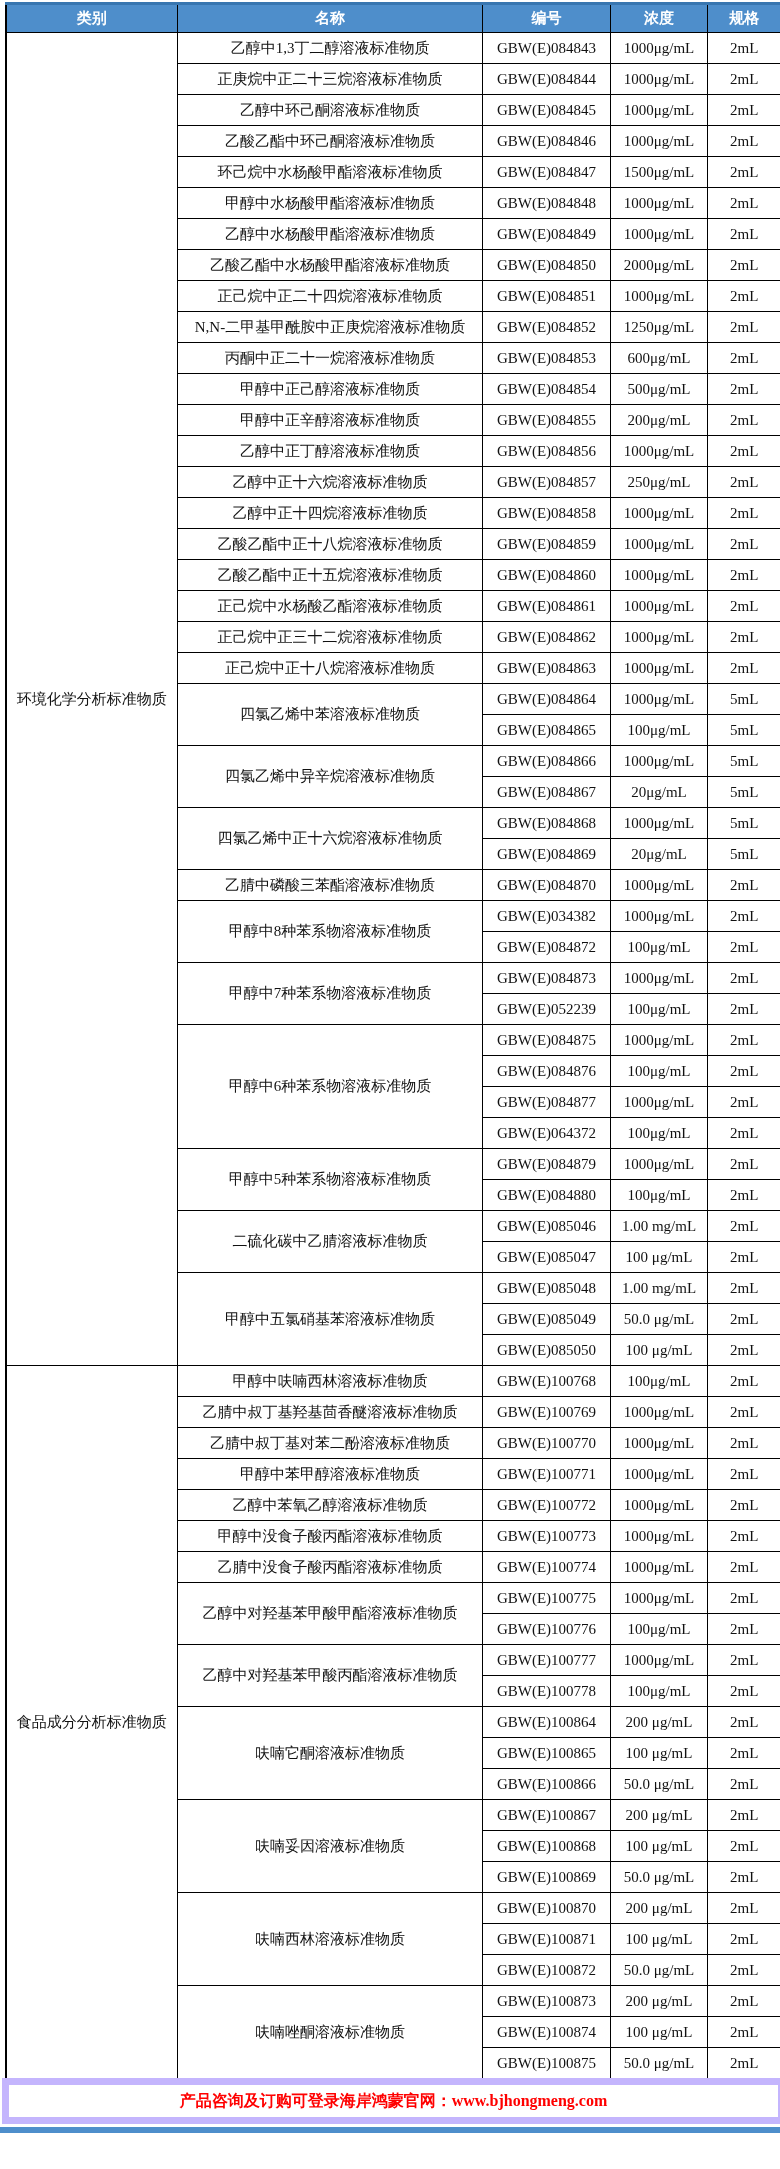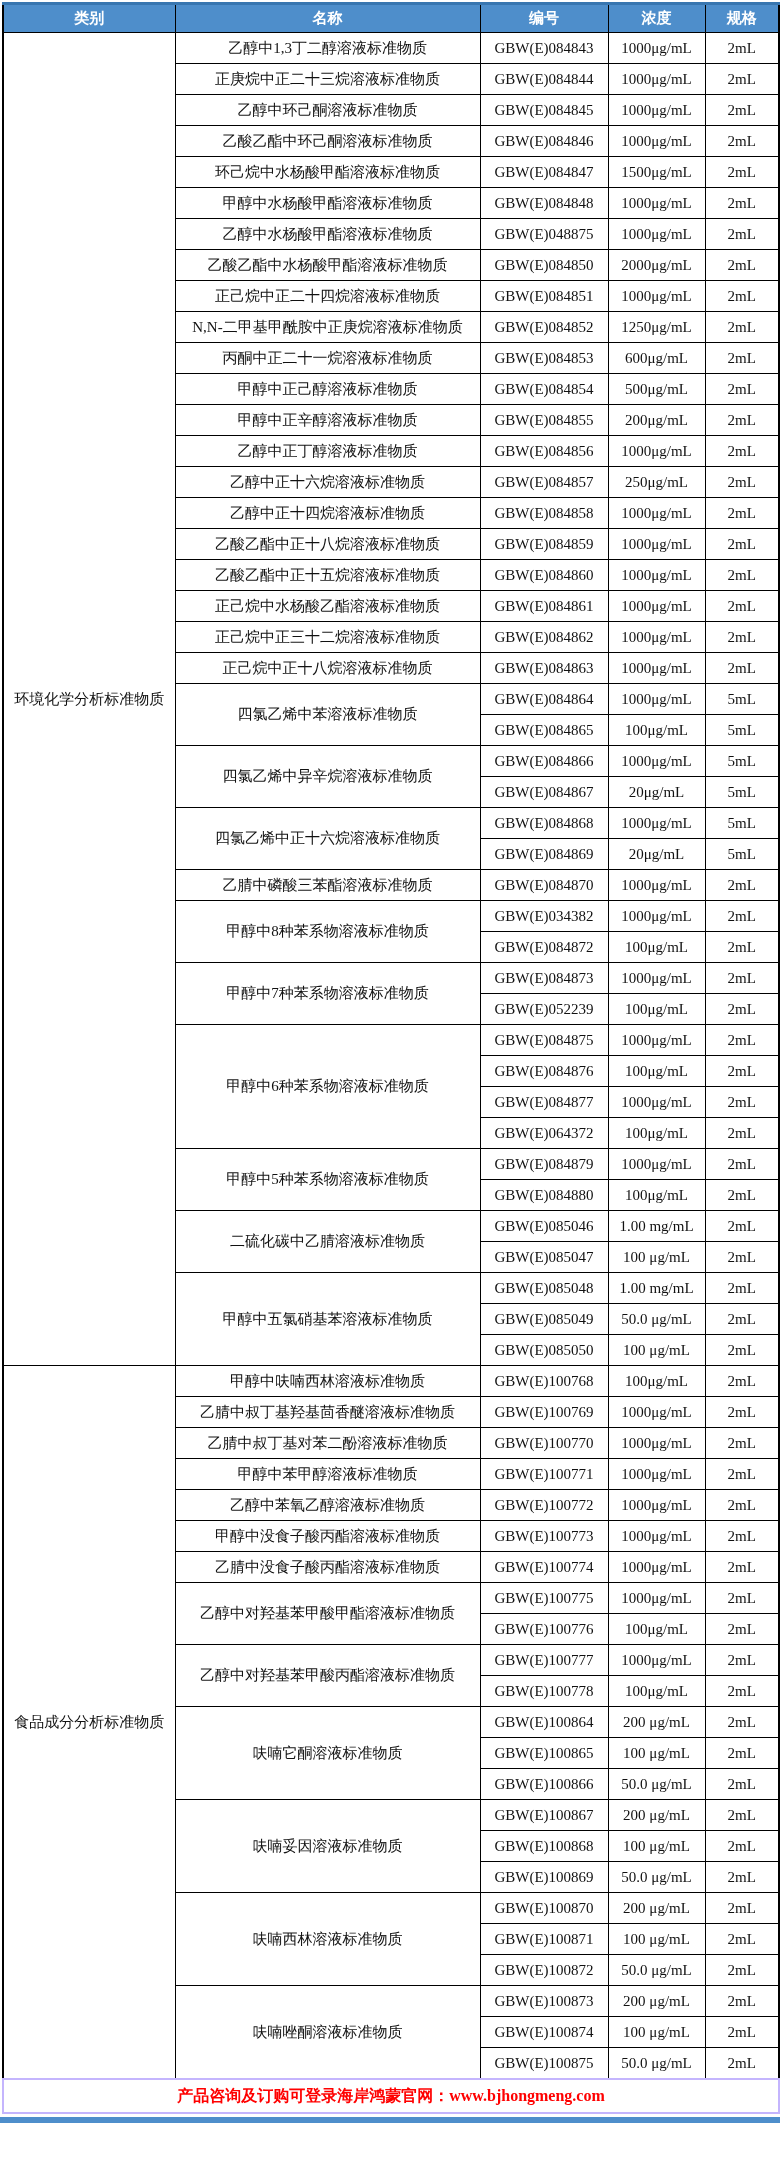--- a/index.html
+++ b/index.html
@@ -53,21 +53,21 @@
     margin-top: 8px;
   }
   td.code, td.conc, td.spec {
     font-size: 15px;
   }
   tfoot td.footer-cell {
     height: 32px;
     color: #FF0000;
     font-weight: bold;
     font-size: 16px;
-    border: 2px solid #c4b5fd;
+    border: 7px solid #c4b5fd;
     white-space: nowrap;
   }
   .bottom-bar {
     margin-top: 3px;
     height: 6px;
     width: 780px;
     background: #4E8ECB;
   }
 </style>
 </head>
@@ -125,21 +125,21 @@
             <td class="spec">2mL</td>
           </tr>
           <tr>
             <td class="name" rowspan="1">甲醇中水杨酸甲酯溶液标准物质</td>
             <td class="code">GBW(E)084848</td>
             <td class="conc">1000μg/mL</td>
             <td class="spec">2mL</td>
           </tr>
           <tr>
             <td class="name" rowspan="1">乙醇中水杨酸甲酯溶液标准物质</td>
-            <td class="code">GBW(E)048875</td>
+            <td class="code">GBW(E)084849</td>
             <td class="conc">1000μg/mL</td>
             <td class="spec">2mL</td>
           </tr>
           <tr>
             <td class="name" rowspan="1">乙酸乙酯中水杨酸甲酯溶液标准物质</td>
             <td class="code">GBW(E)084850</td>
             <td class="conc">2000μg/mL</td>
             <td class="spec">2mL</td>
           </tr>
           <tr>

